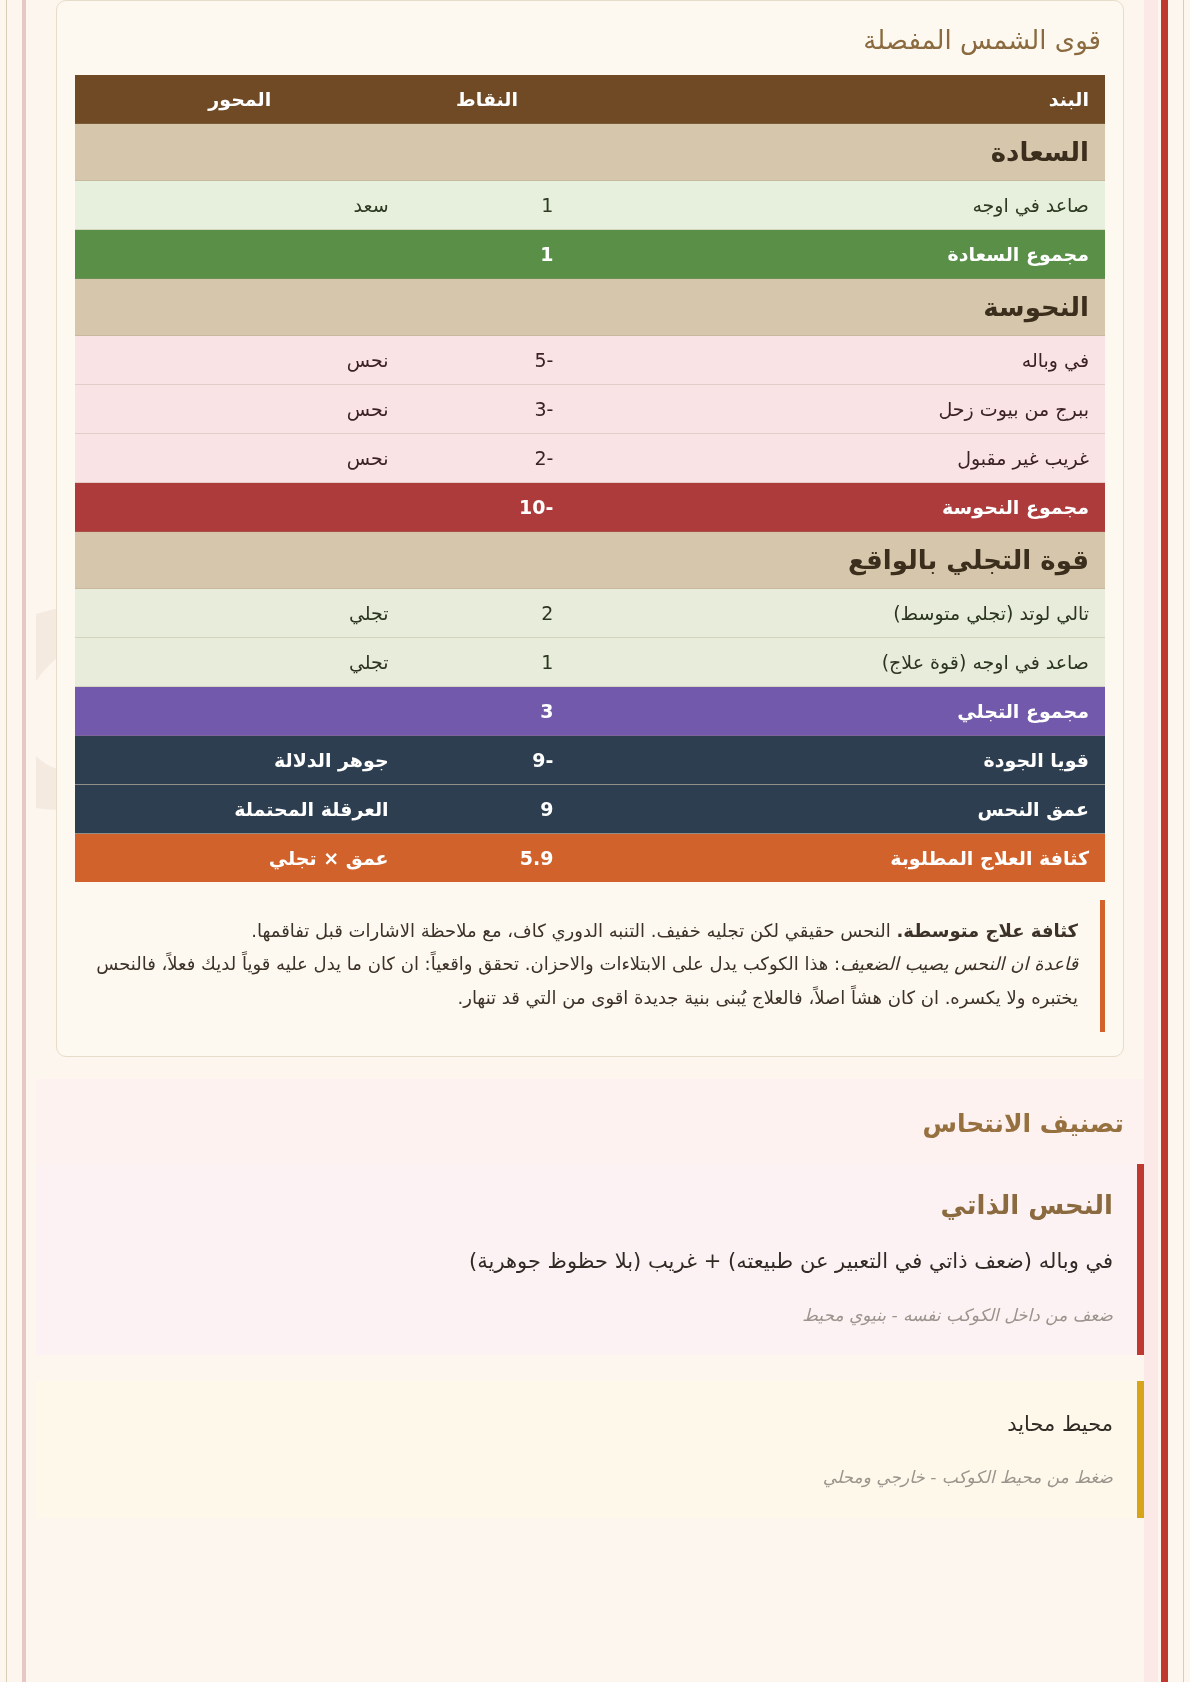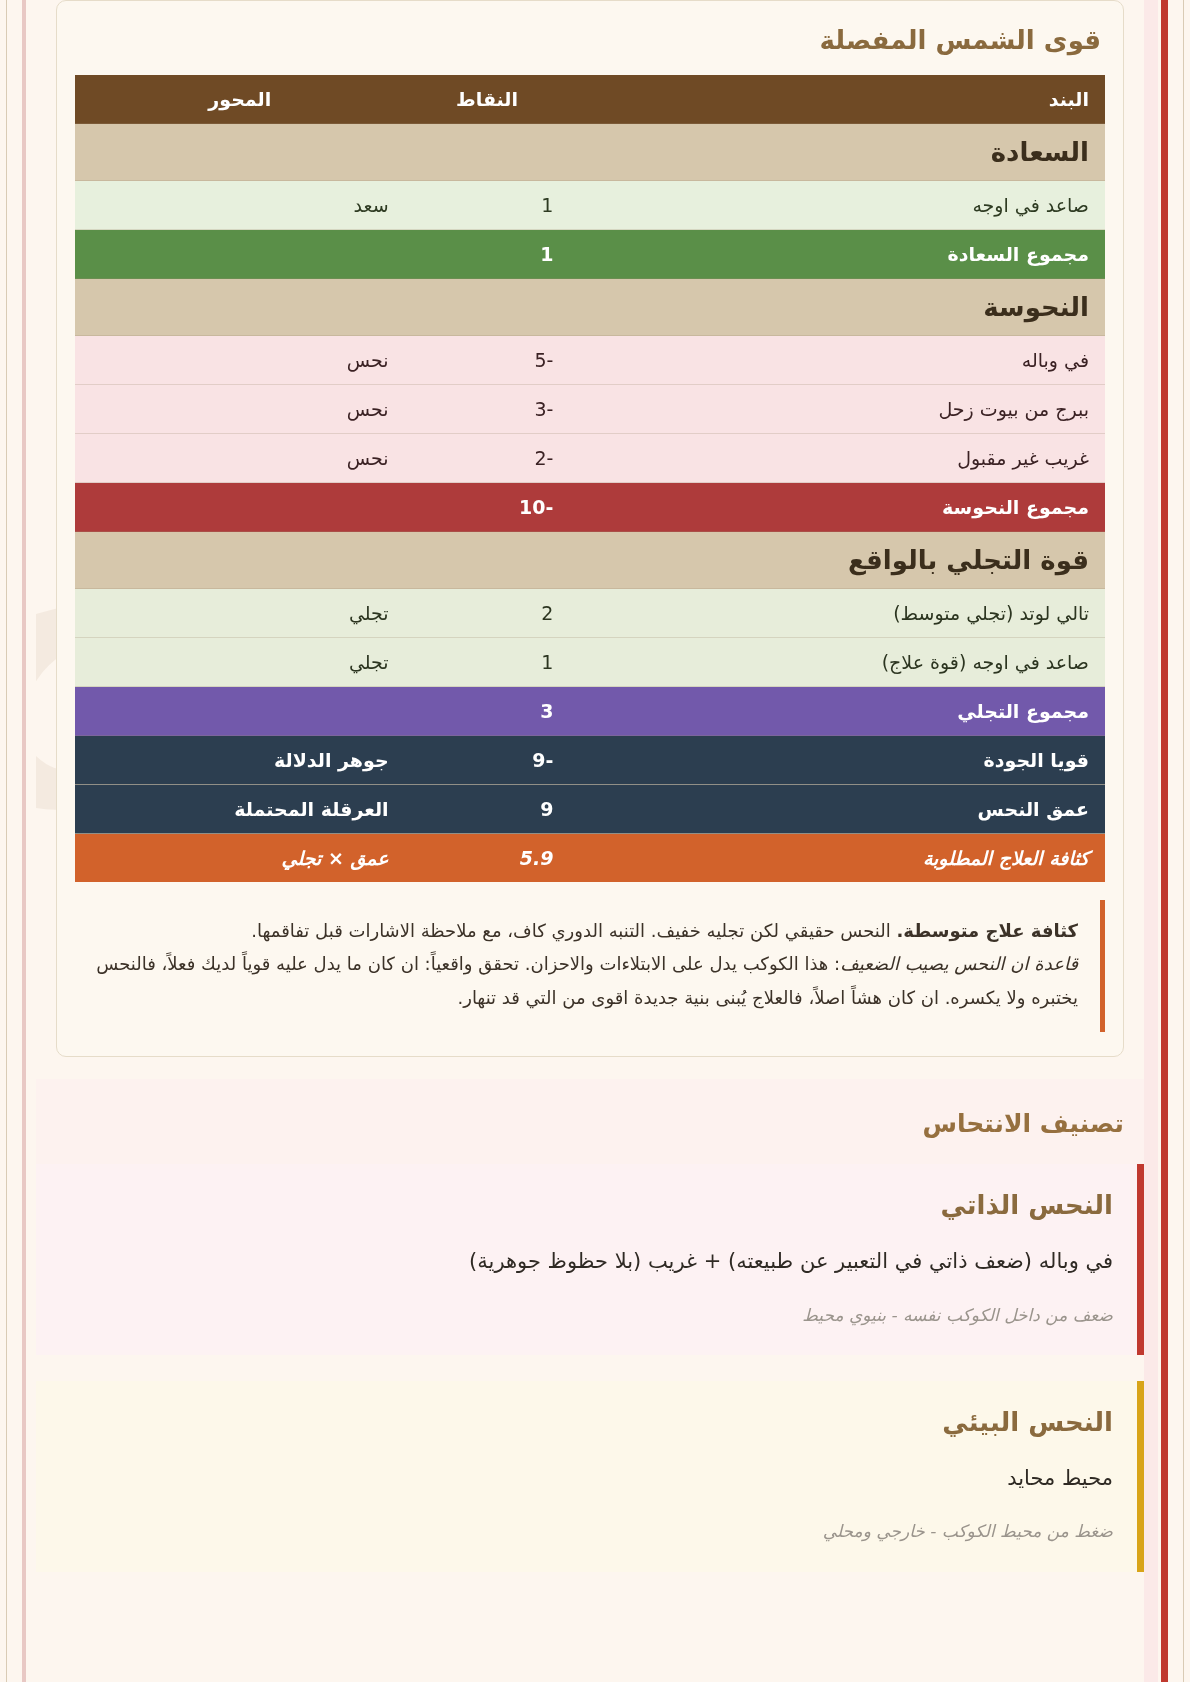--- a/index.html
+++ b/index.html
@@ -83,21 +83,21 @@
     margin: 0 20px;
     background: #fdf8f0;
     border: 1px solid #e6dcc9;
     border-radius: 10px;
     box-sizing: border-box;
   }
 
   .card-title {
     padding: 24px 22px 20px 22px;
     font-size: 26px;
-    font-weight: bold;
+    font-weight: normal;
     color: #8a6a3e;
     text-align: right;
   }
 
   table.powers {
     width: calc(100% - 36px);
     margin: 0 18px 0 18px;
     border-collapse: collapse;
     table-layout: fixed;
     font-size: 19px;
@@ -137,21 +137,21 @@
   tr.good td   { background: #e7f0dd; color: #2e3b22; }
   tr.bad td    { background: #f9e3e4; color: #3b2224; }
   tr.manif td  { background: #e7edda; color: #2c3520; padding-left: 40px; }
 
   tr.sum-good td  { background: #5a8f48; color: #ffffff; font-weight: bold; }
   tr.sum-bad td   { background: #ae3b3b; color: #ffffff; font-weight: bold; }
   tr.sum-manif td { background: #7259ab; color: #ffffff; font-weight: bold; }
   tr.navy td      { background: #2c3e50; color: #ffffff; font-weight: bold;
                     border-bottom: 1px solid rgba(214,199,172,0.6); }
   tr.orange td    { background: #d2622b; color: #ffffff; font-weight: bold;
-                    border-bottom: none; font-style: italic; }
+                    border-bottom: none; }
 
   
   .footnote {
     position: relative;
     z-index: 5;
     margin: 18px 18px 24px 18px;
     padding: 14px 22px 18px 14px;
     border-right: 5px solid #d2622b;
     background: #fdf8f0;
     text-align: right;
@@ -337,18 +337,17 @@
 
   <div class="cls-card self">
     <div class="cls-title">النحس الذاتي</div>
     <div class="cls-body">في وباله (ضعف ذاتي في التعبير عن طبيعته) + غريب (بلا حظوظ جوهرية)</div>
     <div class="cls-note">ضعف من داخل الكوكب نفسه - بنيوي محيط</div>
   </div>
 
   <div class="gap"></div>
 
   <div class="cls-card env">
-    <div class="cls-title">النحس البيئي</div>
     <div class="cls-body">محيط محايد</div>
     <div class="cls-note">ضغط من محيط الكوكب - خارجي ومحلي</div>
   </div>
 
 </div>
 
 </body></html>

